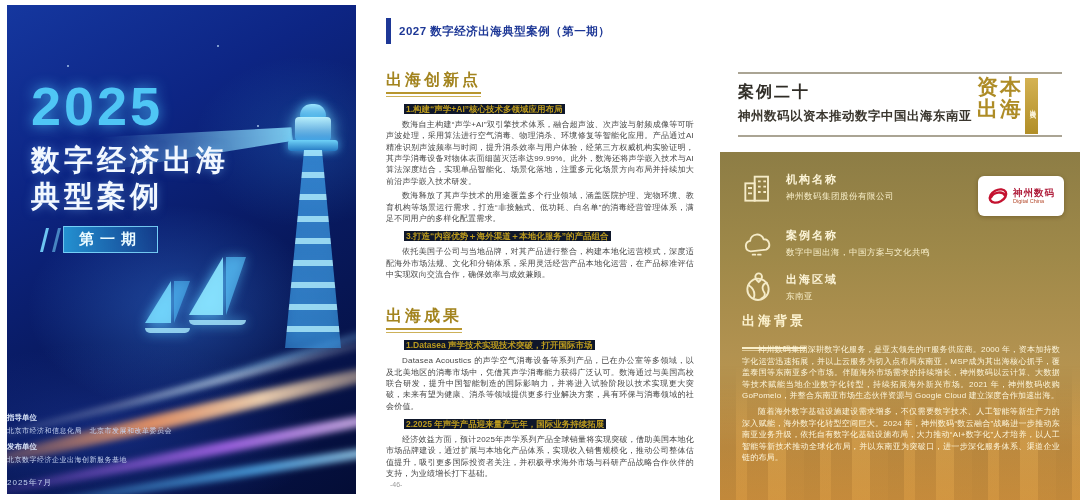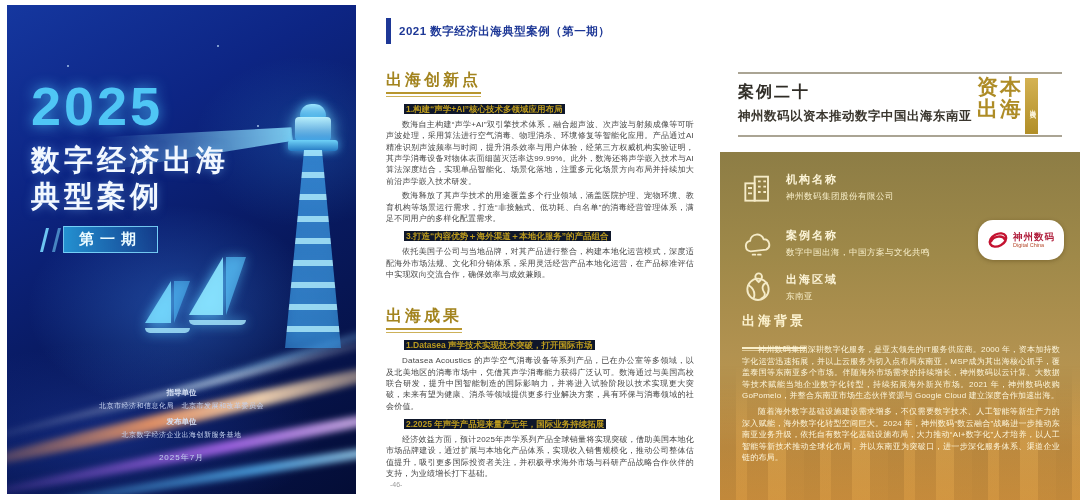--- a/index.html
+++ b/index.html
@@ -55,21 +55,21 @@
   .cover-title1{position:absolute;left:24px;top:136px;font-size:29px;font-weight:bold;letter-spacing:4px;
         color:#f2f8ff;text-shadow:0 0 10px rgba(120,190,255,.5);}
   .cover-title2{position:absolute;left:24px;top:172px;font-size:29px;font-weight:bold;letter-spacing:4px;
         color:#f2f8ff;text-shadow:0 0 10px rgba(120,190,255,.5);}
   .issue-badge{position:absolute;left:36px;top:221px;display:flex;align-items:center;}
   .issue-bars{width:9px;height:24px;margin-right:5px;transform:skewX(-14deg);
         border-left:3px solid rgba(120,215,255,.9);border-right:3px solid rgba(120,215,255,.55);}
   .issue-box{padding:3px 15px;border:1px solid rgba(130,220,255,.85);
         background:linear-gradient(90deg,rgba(40,165,225,.85),rgba(40,165,225,.15));
         color:#eafaff;font-size:15px;font-weight:bold;letter-spacing:6px;}
-  .cover-footer{position:absolute;left:0;right:0;bottom:31px;text-align:center;color:#c3d0ee;}
+  .cover-footer{position:absolute;left:0;right:0;bottom:6px;text-align:left;color:#c3d0ee;}
   .f-label{font-size:7.5px;font-weight:bold;color:#d5e0f5;margin-top:6px;}
   .f-orgs{font-size:7px;margin-top:3px;letter-spacing:.5px;}
   .f-date{font-size:8px;margin-top:12px;letter-spacing:1px;}
 
   
   .mid{position:absolute;left:356px;top:0;width:364px;height:500px;background:#ffffff;
        padding:0;box-sizing:border-box;}
   .mid-inner{padding:18px 26px 0 30px;}
   .mid-header{display:flex;align-items:center;gap:8px;}
   .mid-bar{width:5px;height:26px;background:#1d3796;}
@@ -104,22 +104,22 @@
                   rgba(125,78,24,.5) 27px 48px,rgba(215,150,62,.25) 48px 66px,rgba(105,64,18,.4) 66px 84px);
        -webkit-mask:linear-gradient(to top,#000 35%,transparent 90%);
                mask:linear-gradient(to top,#000 35%,transparent 90%);}
   .city-glow{position:absolute;left:0;right:0;bottom:0;height:120px;
        background:linear-gradient(to top,rgba(236,160,70,.35),transparent);}
   .info-row{position:absolute;left:22px;display:flex;gap:12px;align-items:flex-start;}
   .icn{width:32px;height:32px;flex:0 0 32px;}
   .icn svg{width:32px;height:32px;}
   .ilabel{font-size:11px;font-weight:bold;color:#fcf4d8;letter-spacing:2px;}
   .ivalue{margin-top:4px;font-size:8.5px;color:#f8efca;letter-spacing:.5px;}
-  .logo-box{position:absolute;right:16px;top:24px;width:86px;height:40px;background:#fff;border-radius:15px;
-       box-shadow:0 1px 4px rgba(60,40,0,.35);display:flex;align-items:center;justify-content:center;gap:4px;margin-top:44px;}
+  .logo-box{position:absolute;right:16px;top:24px;width:86px;height:40px;background:#fff;border-radius:6px;
+       box-shadow:0 1px 4px rgba(60,40,0,.35);display:flex;align-items:center;justify-content:center;gap:4px;}
   .logo-text{line-height:1.1;}
   .logo-cn{font-size:9.5px;font-weight:bold;color:#b01e3c;letter-spacing:1px;}
   .logo-en{font-size:5.5px;color:#b54a2c;}
   .bg-head{position:absolute;left:22px;top:160px;display:inline-block;color:#fdf3d0;font-size:13px;
        font-weight:bold;letter-spacing:3px;padding-bottom:21px;}
   .bg-head::before{content:"";position:absolute;left:0;right:0;bottom:2px;height:2px;background:rgba(253,243,208,.95);}
   .bg-head::after{content:"";position:absolute;left:0;right:0;bottom:0;height:1px;background:rgba(253,243,208,.6);}
   .gparas{position:absolute;left:22px;right:20px;top:192px;}
   .gpara{margin:0 0 4px 0;font-size:8px;line-height:1.45;color:#fdf5da;text-align:justify;
        text-indent:2em;letter-spacing:.2px;}
@@ -164,21 +164,21 @@
       <div class="f-label">发布单位</div>
       <div class="f-orgs">北京数字经济企业出海创新服务基地</div>
       <div class="f-date">2025年7月</div>
     </div>
   </div>
 
   <div class="mid">
     <div class="mid-inner">
       <div class="mid-header">
         <div class="mid-bar"></div>
-        <div class="mid-htext">2021 数字经济出海典型案例（第一期）</div>
+        <div class="mid-htext">2027 数字经济出海典型案例（第一期）</div>
       </div>
 
       <div>
         <span class="sec-head">出海创新点</span>
       </div>
       <span class="sub"><em>1.构建“声学+AI”核心技术多领域应用布局</em></span>
       <p class="para">数海自主构建“声学+AI”双引擎技术体系，融合超声波、次声波与射频成像等可听声波处理，采用算法进行空气消毒、物理消杀、环境修复等智能化应用。产品通过AI精准识别声波频率与时间，提升消杀效率与用户体验，经第三方权威机构实验证明，其声学消毒设备对物体表面细菌灭活率达99.99%。此外，数海还将声学嵌入技术与AI算法深度结合，实现单品智能化、场景化落地，注重多元化场景方向布局并持续加大前沿声学嵌入技术研发。</p>
       <p class="para">数海释放了其声学技术的用途覆盖多个行业领域，涵盖医院护理、宠物环境、教育机构等场景运行需求，打造“非接触式、低功耗、白名单”的消毒经营管理体系，满足不同用户的多样化配置需求。</p>
       <span class="sub"><em>3.打造“内容优势＋海外渠道＋本地化服务”的产品组合</em></span>
       <p class="para">依托美国子公司与当地品牌，对其产品进行整合，构建本地化运营模式，深度适配海外市场法规、文化和分销体系，采用灵活经营产品本地化运营，在产品标准评估中实现双向交流合作，确保效率与成效兼顾。</p>

